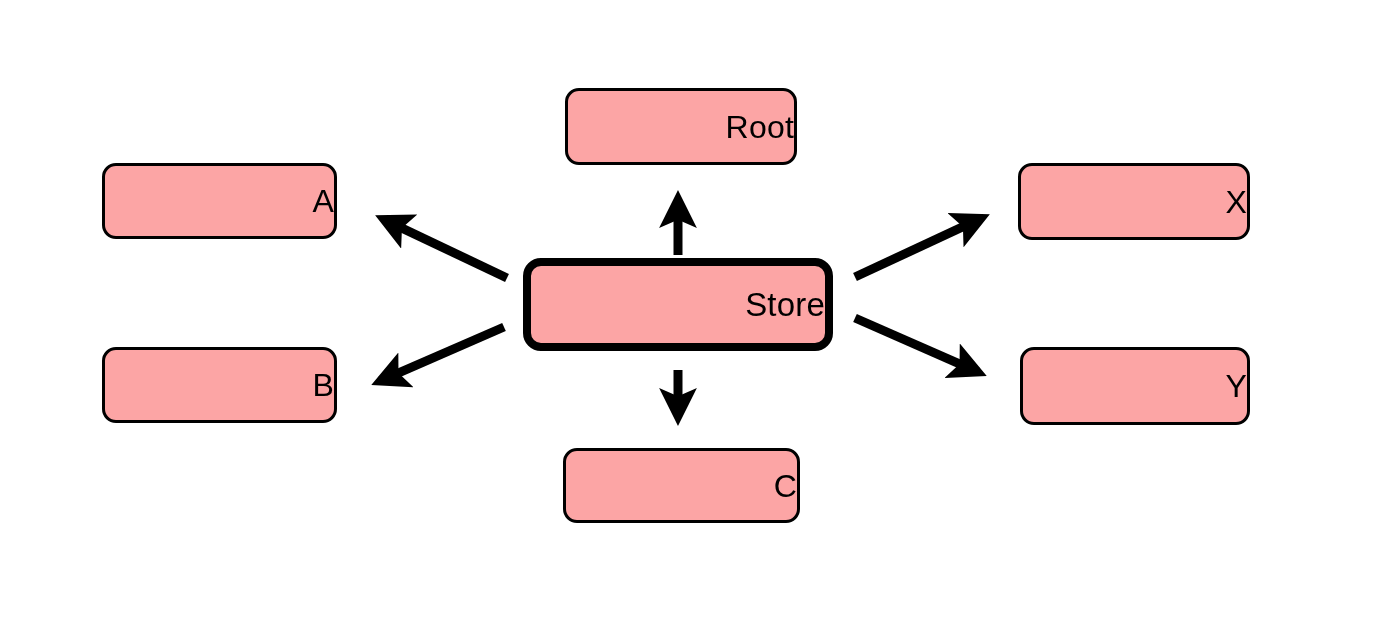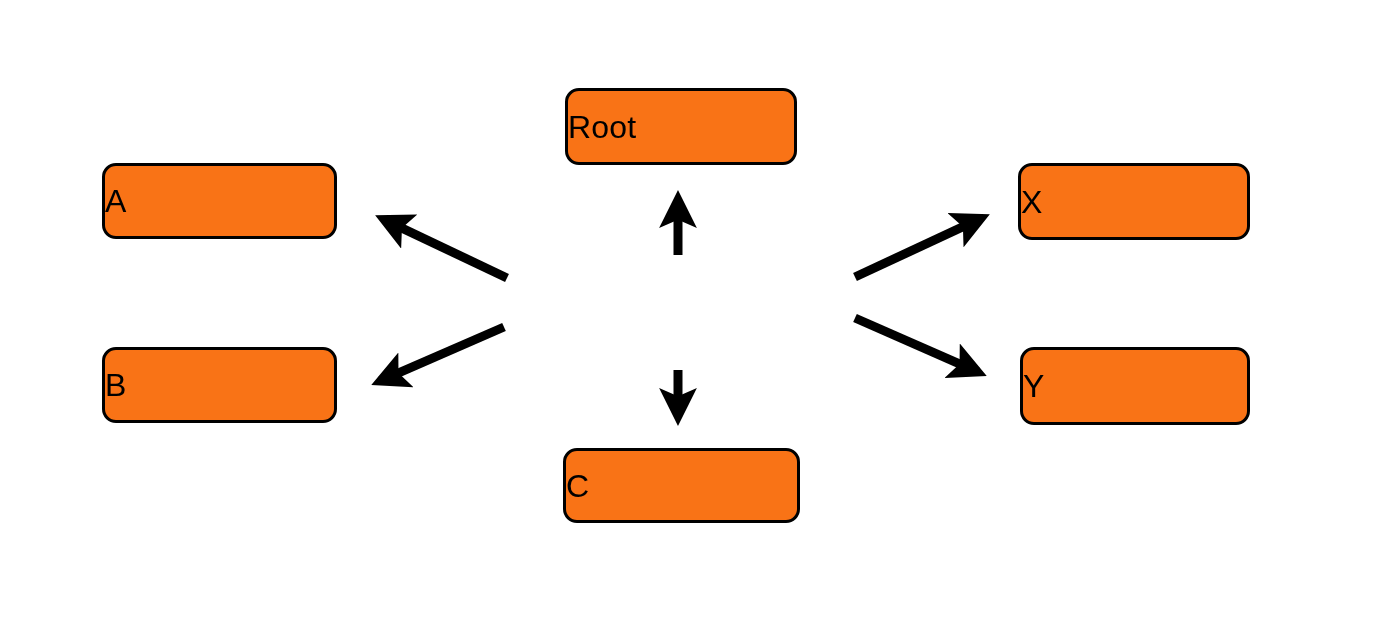--- a/index.html
+++ b/index.html
@@ -22,26 +22,26 @@
     position: absolute;
     left: 0;
     top: 0;
     width: 1380px;
     height: 620px;
     pointer-events: none;
   }
   .node {
     position: absolute;
     box-sizing: border-box;
-    background: #f97316;
+    background: #fca5a5;
     border: 3px solid #000000;
     border-radius: 14px;
     display: flex;
     align-items: center;
-    justify-content: flex-start;
+    justify-content: flex-end;
     z-index: 2;
   }
   .node .node-label {
     font-family: "Liberation Sans", sans-serif;
     font-size: 32px;
     font-weight: 400;
     color: #000000;
     line-height: 1;
     letter-spacing: 0.2px;
     white-space: nowrap;
@@ -81,20 +81,23 @@
   </div>
 
   <div class="node" style="left: 102px; top: 163px; width: 235px; height: 76px; border-color: rgb(0, 0, 0);">
     <span class="node-label">A</span>
   </div>
 
   <div class="node" style="left: 102px; top: 347px; width: 235px; height: 76px; border-color: rgb(0, 0, 0);">
     <span class="node-label">B</span>
   </div>
 
+  <div class="node emphasis" style="left: 523px; top: 258px; width: 310px; height: 93px; border-color: rgb(0, 0, 0);">
+    <span class="node-label">Store</span>
+  </div>
 
   <div class="node" style="left: 563px; top: 448px; width: 237px; height: 75px; border-color: rgb(0, 0, 0);">
     <span class="node-label">C</span>
   </div>
 
   <div class="node" style="left: 1018px; top: 163px; width: 232px; height: 77px; border-color: rgb(0, 0, 0);">
     <span class="node-label">X</span>
   </div>
 
   <div class="node" style="left: 1020px; top: 347px; width: 230px; height: 78px; border-color: rgb(0, 0, 0);">

